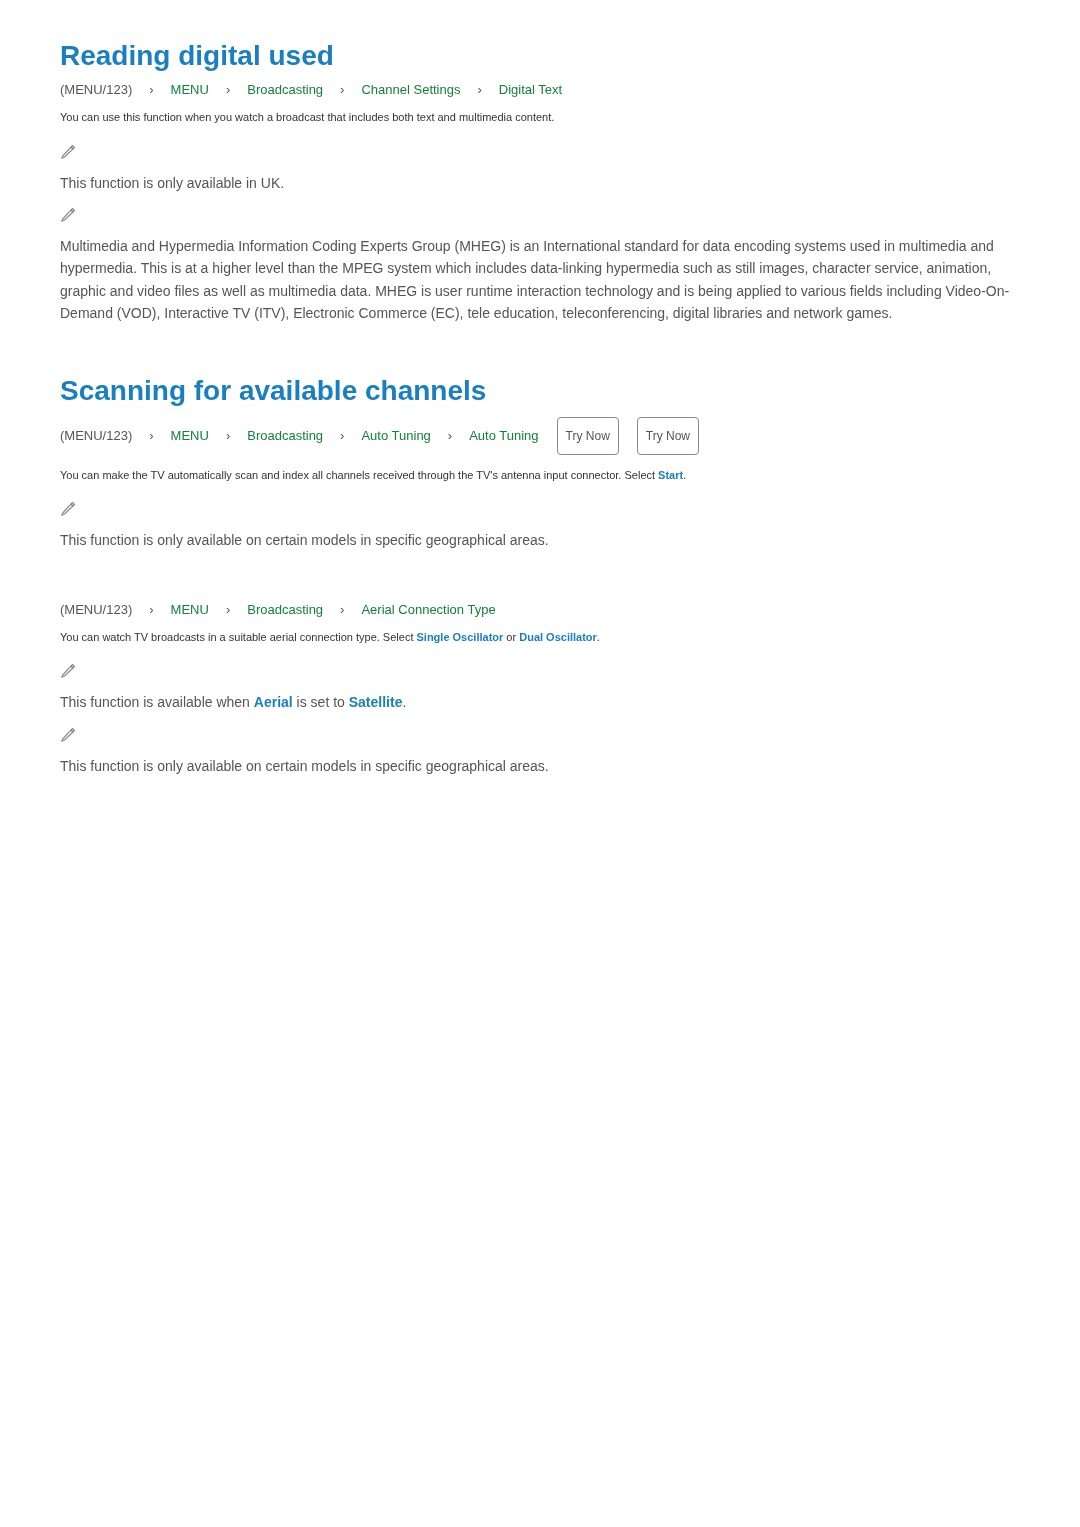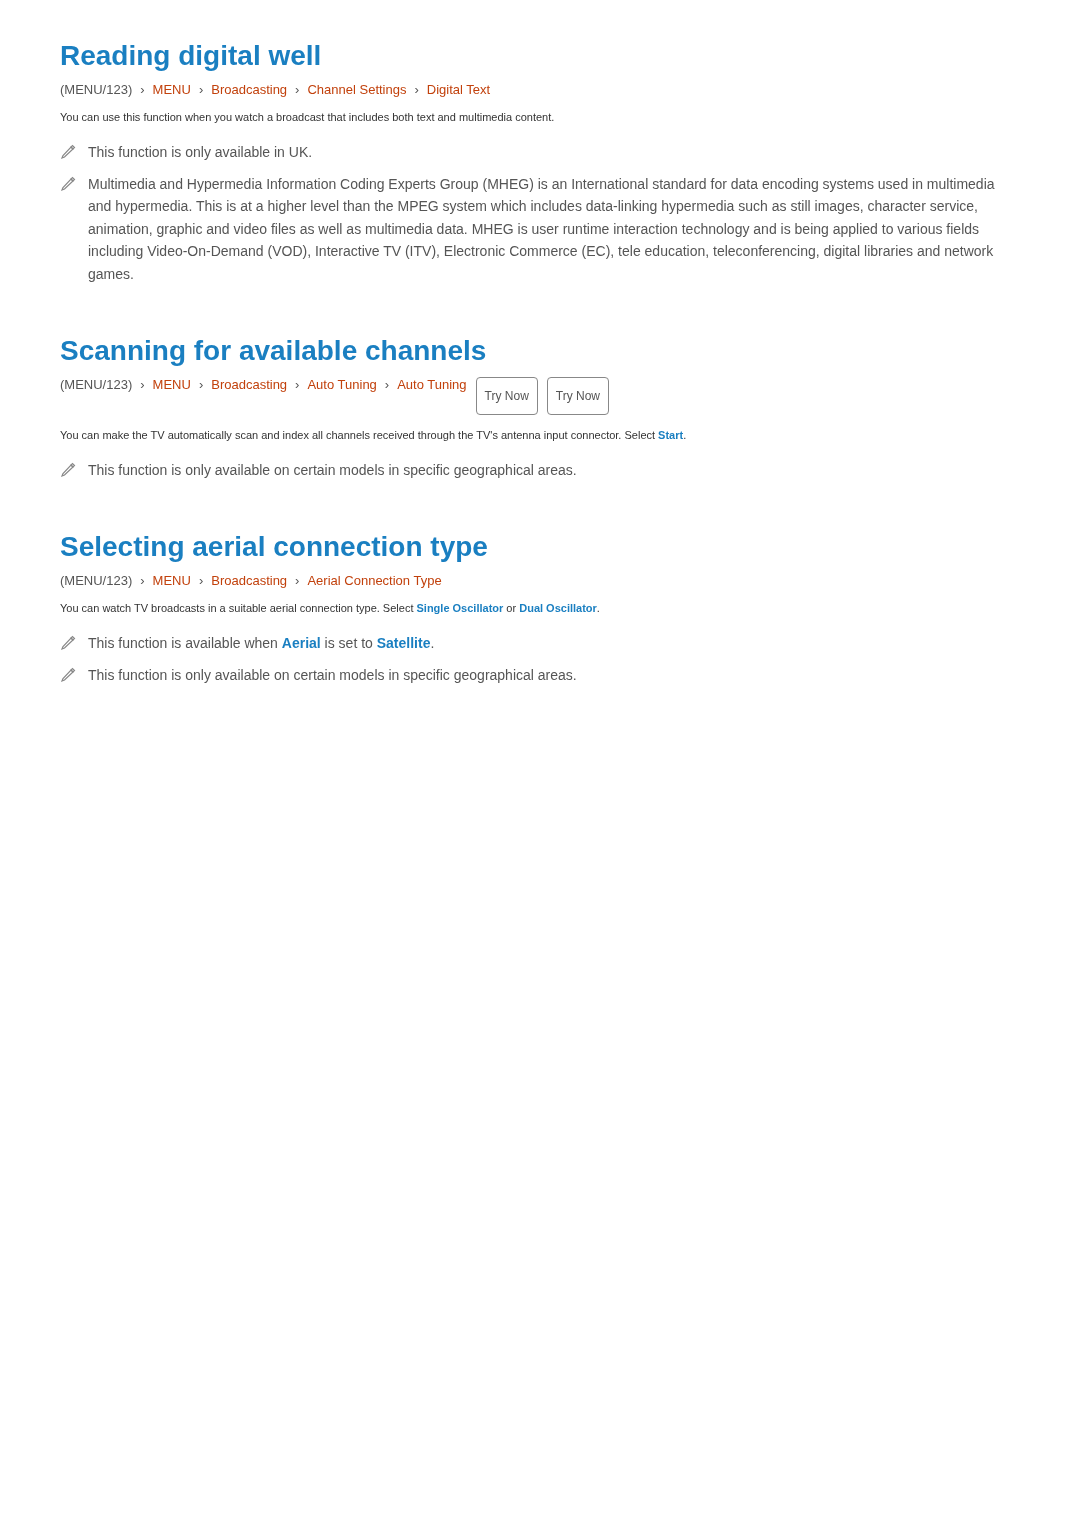--- a/index.html
+++ b/index.html
@@ -15,30 +15,31 @@
       margin-bottom: 50px;
     }
     .section-title {
       font-size: 28px;
       font-weight: bold;
       color: #1a7fc1;
       margin-bottom: 10px;
     }
     .breadcrumb {
       display: flex;
+      align-items: center;
       flex-wrap: wrap;
       font-size: 13px;
       margin-bottom: 12px;
-      gap: 5px;
+      gap: 14px;
     }
     .breadcrumb-item {
       color: #555;
     }
     .breadcrumb-item.link {
-      color: #c2410c;
+      color: #15803d;
       text-decoration: none;
     }
     .breadcrumb-sep {
       color: #555;
       margin: 0 3px;
       font-size: 13px;
     }
     .intro-text {
       font-size: 11px;
       color: #333;
@@ -48,20 +49,21 @@
     .note-list {
       list-style: none;
       padding: 0;
       margin: 0;
     }
     .note-item {
       display: flex;
       align-items: flex-start;
       margin-bottom: 10px;
       gap: 10px;
+      flex-direction: column;
     }
     .note-icon {
       flex-shrink: 0;
       width: 18px;
       height: 20px;
       margin-top: 1px;
     }
     .note-icon svg {
       width: 16px;
       height: 18px;
@@ -84,21 +86,21 @@
     .bold-link {
       color: #1a7fc1;
       font-weight: bold;
       text-decoration: none;
     }
   </style>
 </head>
 <body>
 
 <div class="section">
-  <h1 class="section-title">Reading digital well</h1>
+  <h1 class="section-title">Reading digital used</h1>
 
   <div class="breadcrumb">
     <span class="breadcrumb-item">(MENU/123)</span>
     <span class="breadcrumb-sep">›</span>
     <a class="breadcrumb-item link">MENU</a>
     <span class="breadcrumb-sep">›</span>
     <a class="breadcrumb-item link">Broadcasting</a>
     <span class="breadcrumb-sep">›</span>
     <a class="breadcrumb-item link">Channel Settings</a>
     <span class="breadcrumb-sep">›</span>
@@ -157,21 +159,20 @@
           <path d="M3 13.5L2 16l2.5-1L13 7 11 5 3 13.5z" stroke="#888" stroke-width="1.2" fill="none"></path>
           <path d="M11 5l2 2 1.5-1.5-2-2L11 5z" stroke="#888" stroke-width="1.2" fill="none"></path>
         </svg>
       </span>
       <span class="note-text">This function is only available on certain models in specific geographical areas.</span>
     </li>
   </ul>
 </div>
 
 <div class="section">
-  <h1 class="section-title">Selecting aerial connection type</h1>
 
   <div class="breadcrumb">
     <span class="breadcrumb-item">(MENU/123)</span>
     <span class="breadcrumb-sep">›</span>
     <a class="breadcrumb-item link">MENU</a>
     <span class="breadcrumb-sep">›</span>
     <a class="breadcrumb-item link">Broadcasting</a>
     <span class="breadcrumb-sep">›</span>
     <a class="breadcrumb-item link">Aerial Connection Type</a>
   </div>

